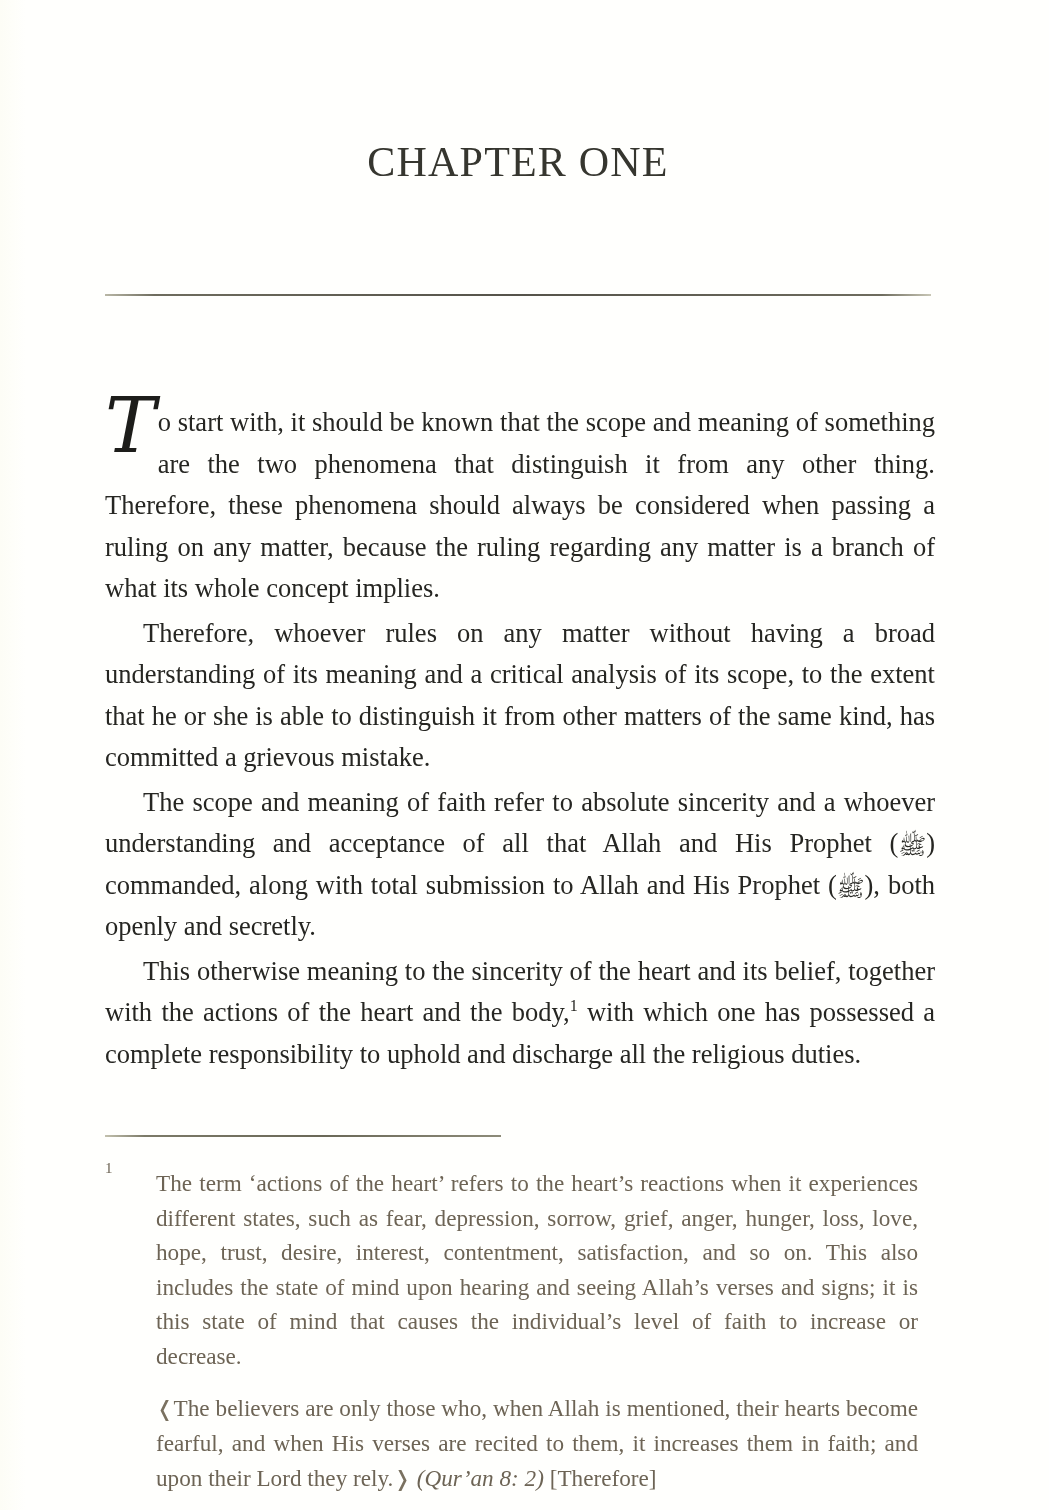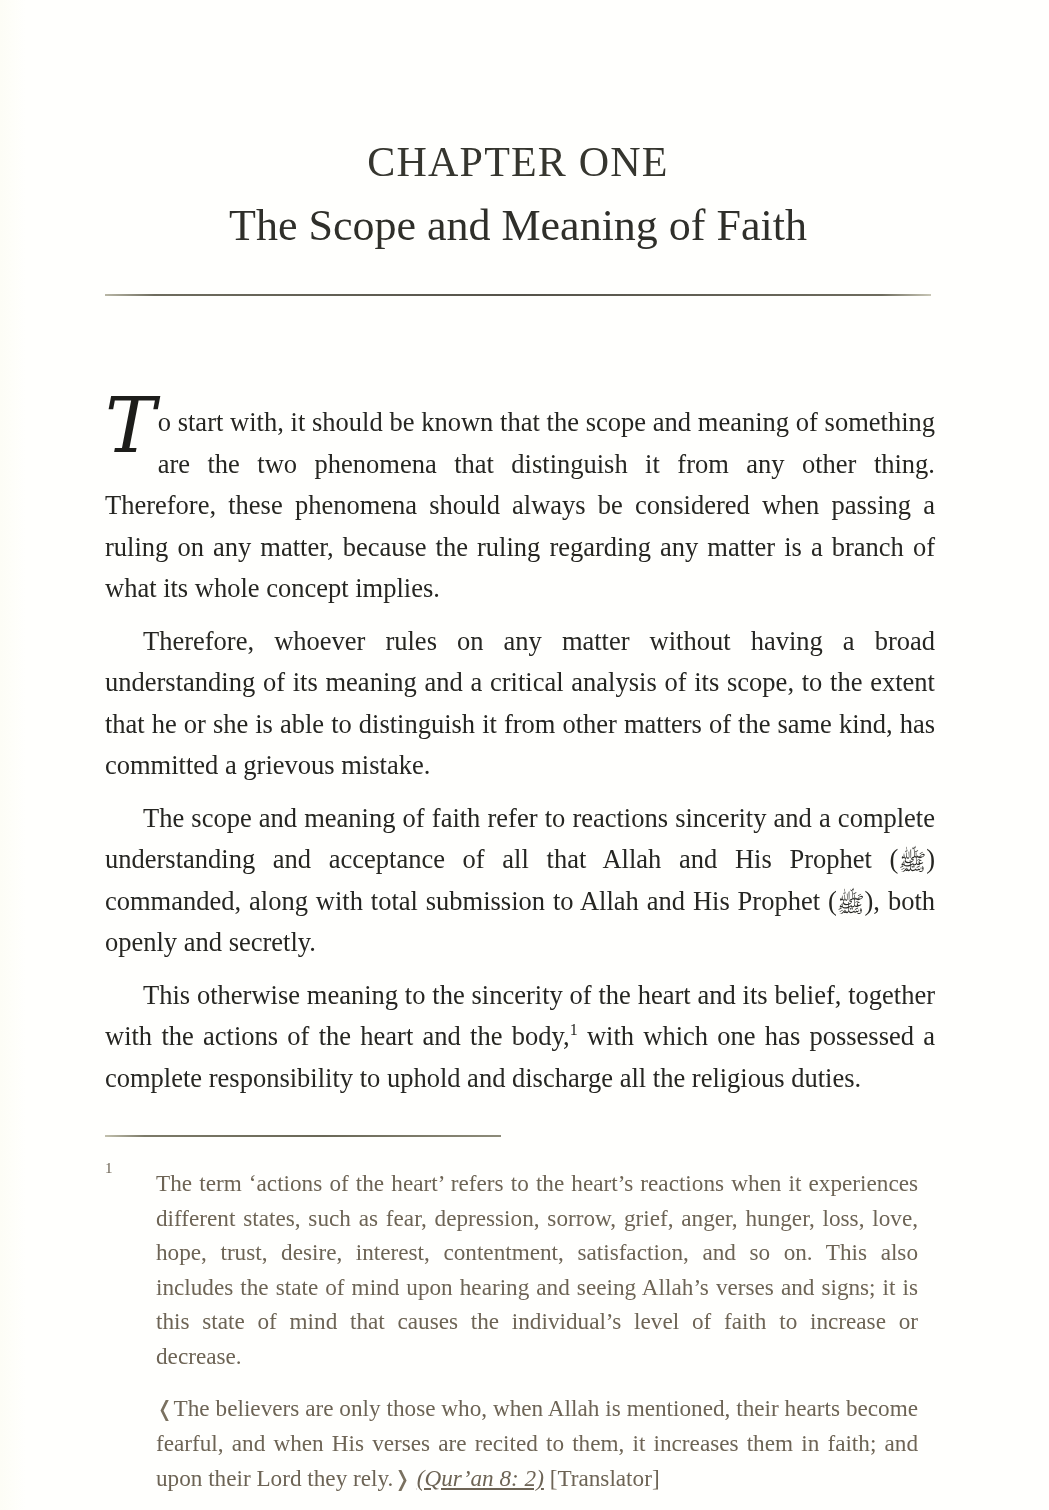--- a/index.html
+++ b/index.html
@@ -72,21 +72,21 @@
     font-size: 26.5px;
     line-height: 41.5px;
     text-align: justify;
     text-justify: inter-word;
     color: #262622;
     margin: 0 0 0 0;
     hyphens: none;
   }
   .para + .para {
     text-indent: 38px;
-    margin-top: 11px;
+    margin-top: 3px;
   }
   .para.first {
     text-indent: 0;
   }
 
   .dropcap {
     float: left;
     font-family: "DejaVu Serif", "Liberation Serif", serif;
     font-style: italic;
     font-size: 76px;
@@ -148,62 +148,60 @@
   .fn-para.quote {
     text-indent: 0;
   }
   .quote-open, .quote-close {
     font-family: "DejaVu Sans", sans-serif;
     font-size: 21px;
     color: #7a7160;
   }
   .ital {
     font-style: italic;
-    text-decoration: underline;
   }
 </style>
 </head>
 <body>
 
 <div class="page">
 
   <div class="chapter-head">
     <div class="chapter-label">CHAPTER ONE</div>
-    <div class="chapter-title">The Scope and Meaning of Faith</div>
   </div>
 
   <div class="head-rule"></div>
 
   <div class="body-col">
 
     <p class="para first">
       <span class="dropcap">T</span><span>o start with, it should be known that the scope and meaning of something are the two phenomena that distinguish it from any other thing. Therefore, these phenomena should always be considered when passing a ruling on any matter, because the ruling regarding any matter is a branch of what its whole concept implies.</span>
     </p>
 
     <p class="para">
       <span>Therefore, whoever rules on any matter without having a broad understanding of its meaning and a critical analysis of its scope, to the extent that he or she is able to distinguish it from other matters of the same kind, has committed a grievous mistake.</span>
     </p>
 
     <p class="para">
-      <span>The scope and meaning of faith refer to reactions sincerity and a complete understanding and acceptance of all that Allah and His Prophet (</span><span class="arabic-glyph">ﷺ</span><span>) commanded, along with total submission to Allah and His Prophet (</span><span class="arabic-glyph">ﷺ</span><span>), both openly and secretly.</span>
+      <span>The scope and meaning of faith refer to absolute sincerity and a whoever understanding and acceptance of all that Allah and His Prophet (</span><span class="arabic-glyph">ﷺ</span><span>) commanded, along with total submission to Allah and His Prophet (</span><span class="arabic-glyph">ﷺ</span><span>), both openly and secretly.</span>
     </p>
 
     <p class="para">
       <span>This otherwise meaning to the sincerity of the heart and its belief, together with the actions of the heart and the body,</span><span class="sup-note">1</span><span> with which one has possessed a complete responsibility to uphold and discharge all the religious duties.</span>
     </p>
 
   </div>
 
   <div class="foot-rule"></div>
 
   <div class="footnote">
     <span class="fn-marker">1</span>
     <div class="fn-body">
       <p class="fn-para">The term ‘actions of the heart’ refers to the heart’s reactions when it experiences different states, such as fear, depression, sorrow, grief, anger, hunger, loss, love, hope, trust, desire, interest, contentment, satisfaction, and so on. This also includes the state of mind upon hearing and seeing Allah’s verses and signs; it is this state of mind that causes the individual’s level of faith to increase or decrease.</p>
       <p class="fn-para quote">
         <span class="quote-open">❬</span><span>The believers are only those who, when Allah is mentioned, their hearts become fearful, and when His verses are recited to them, it increases them in faith; and upon their Lord they rely.</span><span class="quote-close">❭</span>
         <span class="ital">(Qur’an 8: 2)</span>
-        <span>[Translator]</span>
+        <span>[Therefore]</span>
       </p>
     </div>
   </div>
 
 </div>
 
 </body></html>

